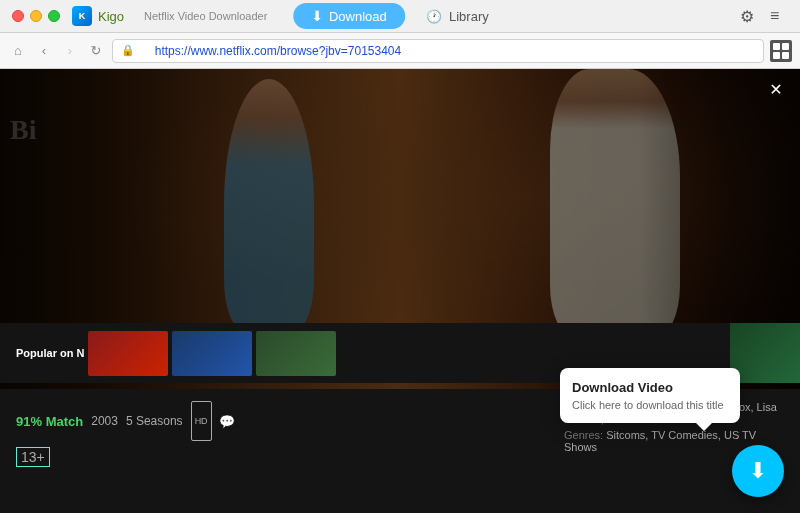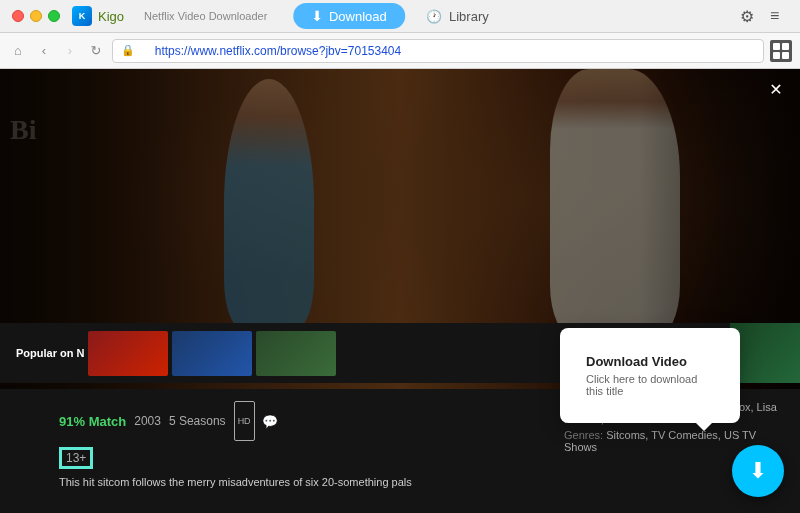--- a/index.html
+++ b/index.html
@@ -234,21 +234,20 @@
       position: absolute;
       bottom: 0; left: 0; right: 0;
       height: 124px;
       background: #141414;
       padding: 12px 16px;
       display: flex;
       gap: 16px;
     }
     .bottom-left {
       flex: 1;
-      margin-left: 43px;
     }
     .match-row {
       display: flex;
       align-items: center;
       gap: 8px;
       margin-bottom: 6px;
     }
     .match-pct {
       color: #46d369;
       font-size: 13px;
@@ -267,23 +266,23 @@
       color: #aaa;
       font-size: 9px;
       padding: 14px 3px;
       border-radius: 2px;
     }
     .cc-icon {
       color: #aaa;
       font-size: 13px;
     }
     .rating-badge {
-      border: 3px solid #5eead4;
-      color: #aaa;
-      font-size: 12px;
+      border: 1px solid #5eead4;
+      color: #aaa;
+      font-size: 14px;
       padding: 1px 4px;
       margin-bottom: 6px;
       display: inline-block;
     }
     .description {
       color: #ccc;
       font-size: 11px;
       line-height: 1.4;
     }
     .bottom-right {
@@ -339,21 +338,21 @@
     .thumb-3 { background: linear-gradient(135deg, #2A4A2A, #3A6B3A); }
 
     
     .download-tooltip {
       position: absolute;
       bottom: 90px;
       right: 60px;
       width: 180px;
       background: white;
       border-radius: 8px;
-      padding: 26px;
+      padding: 12px;
       box-shadow: 0 4px 20px rgba(0,0,0,0.3);
       z-index: 20;
     }
     .tooltip-title {
       font-size: 13px;
       font-weight: 600;
       color: #222;
       margin-bottom: 4px;
     }
     .tooltip-subtitle {
@@ -496,21 +495,20 @@
       <div class="match-row">
         <span class="match-pct">91% Match</span>
         <span class="year">2003</span>
         <span class="seasons">5 Seasons</span>
         <span class="hd-badge">HD</span>
         <span class="cc-icon">💬</span>
       </div>
       <div>
         <span class="rating-badge">13+</span>
       </div>
-      <p class="description">This hit sitcom follows the merry misadventures of six 20-something pals</p>
     </div>
     <div class="bottom-right">
       <p class="cast-line">
         <span class="cast-label">Cast:</span>
         <span>Jennifer Aniston, Courteney Cox, Lisa Kudrow, more</span>
       </p>
       <p class="genres-line">
         <span class="genres-label">Genres:</span>
         <span>Sitcoms, TV Comedies, US TV Shows</span>
       </p>

